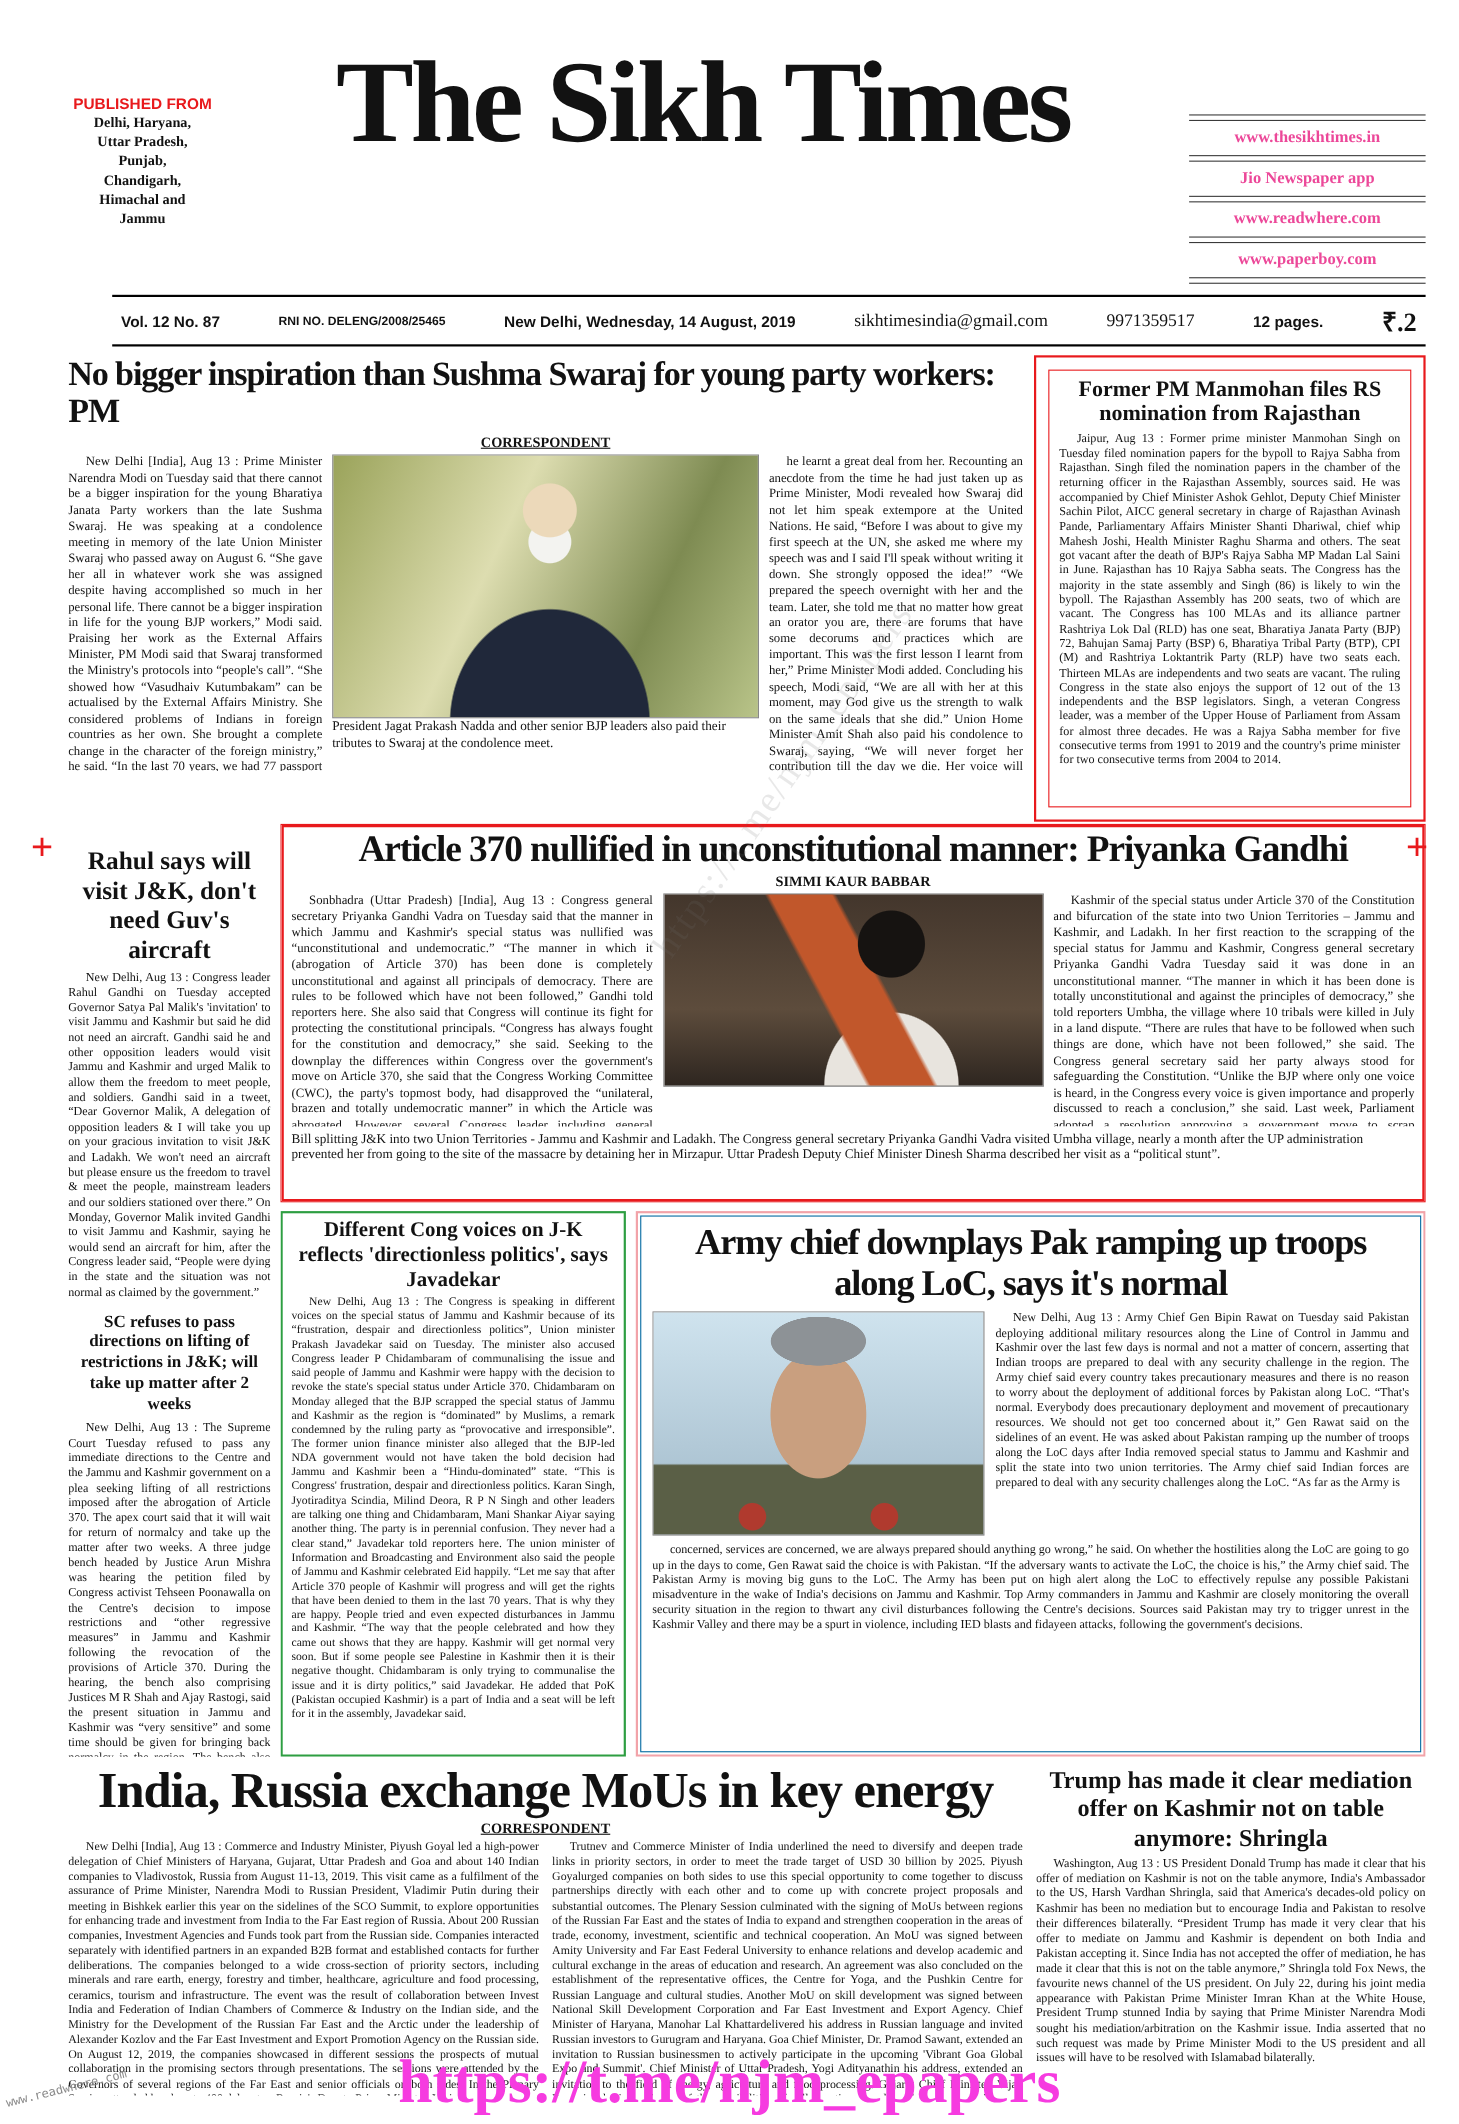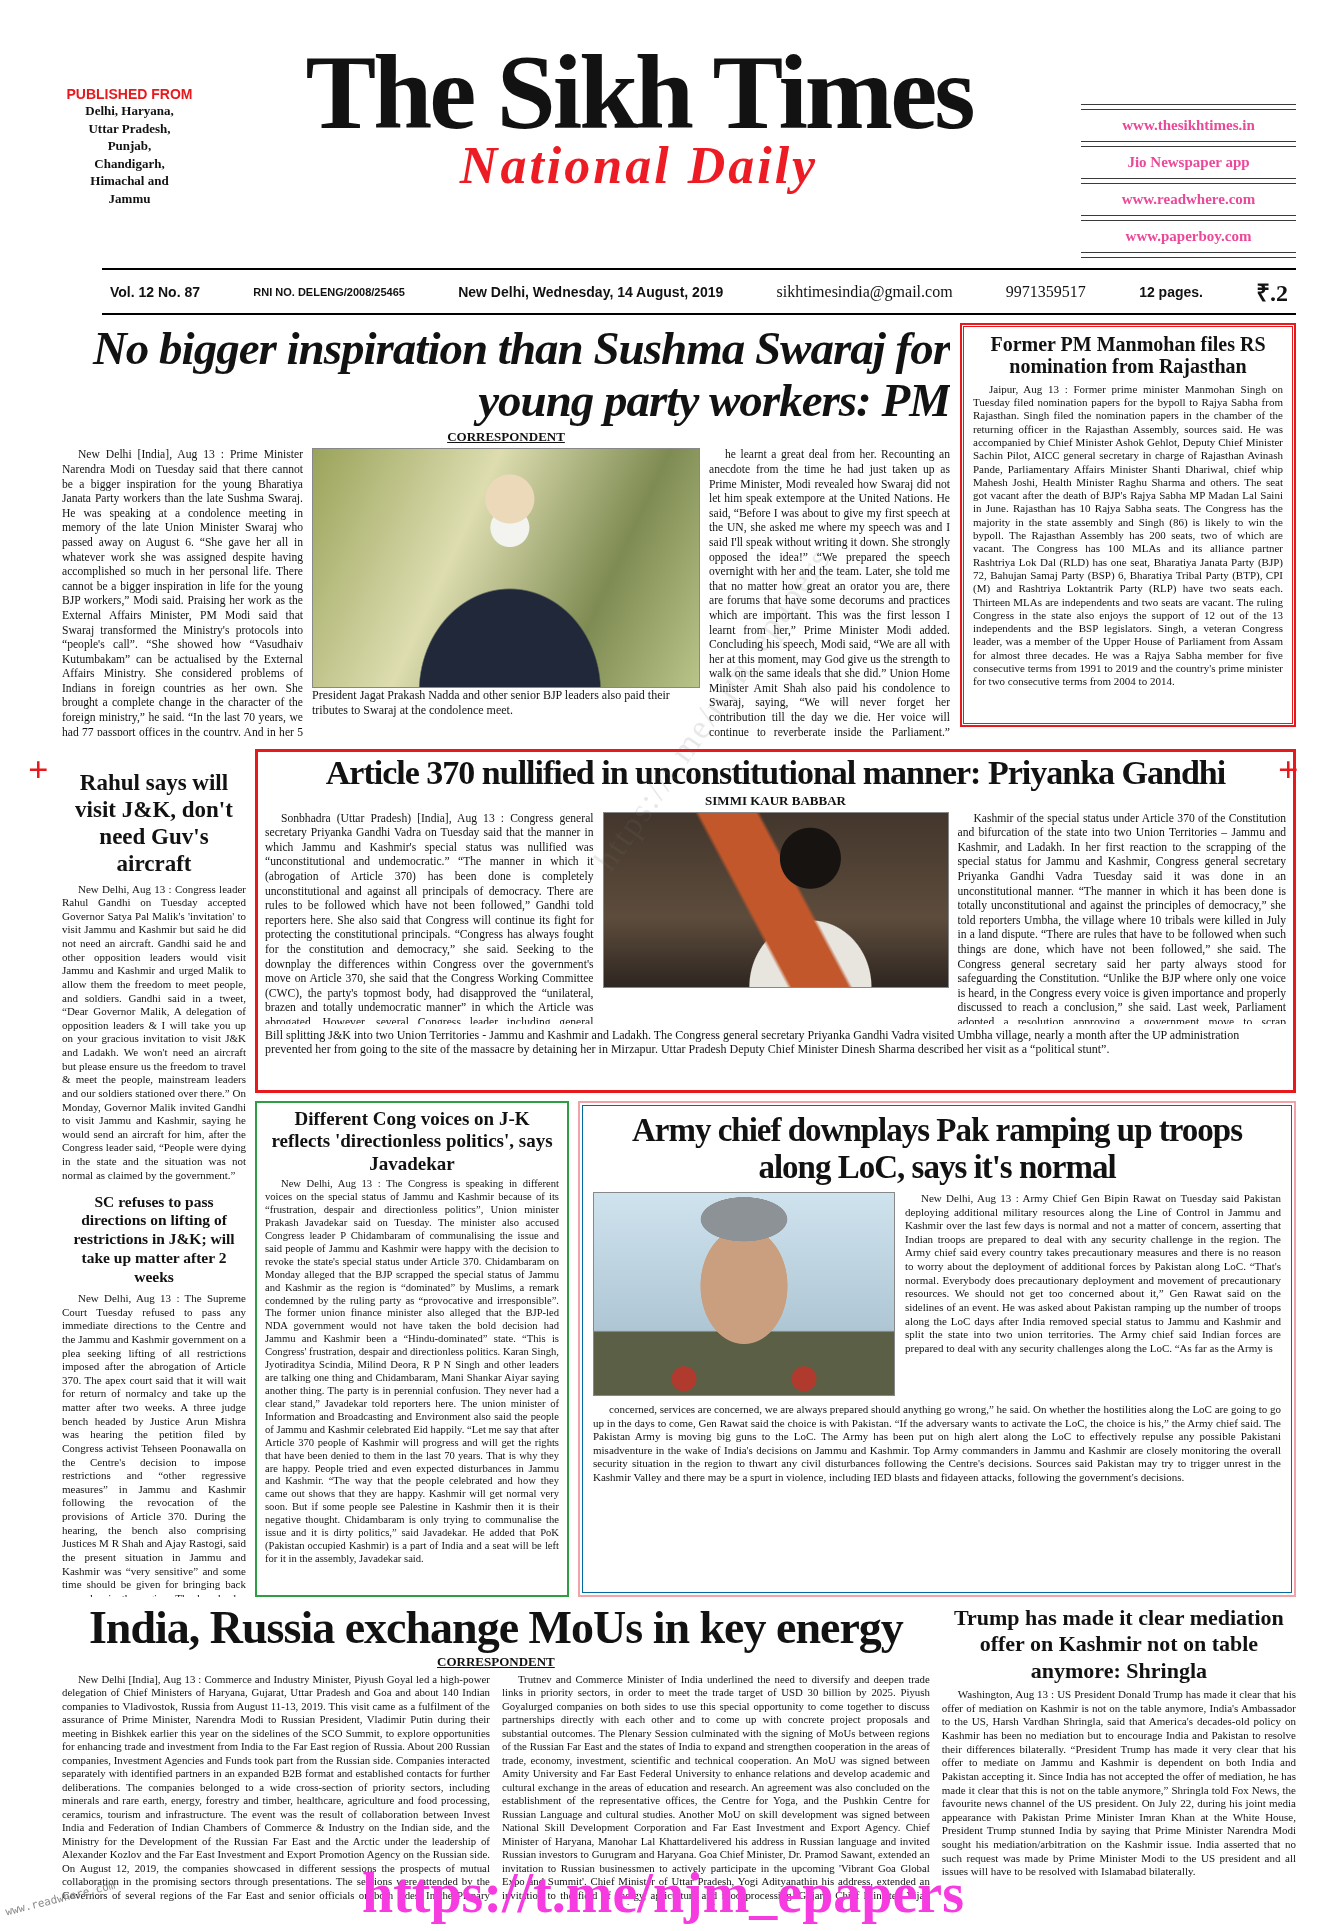--- a/index.html
+++ b/index.html
@@ -31,32 +31,32 @@
   .just{text-align:justify;text-indent:16px;}
   .bodytxt{font-size:11.6px;line-height:1.26;}
   .bodysm{font-size:11px;line-height:1.24;}
   .byline{text-align:center;font-weight:bold;font-size:13px;text-decoration:underline;margin:3px 0;}
   .byline2{text-align:center;font-weight:bold;font-size:13px;margin:2px 0;}
   .caption{font-size:12px;line-height:1.22;}
 
   
   .rowA{display:flex;gap:10px;margin-top:8px;height:418px;}
   .mainart{flex:1;overflow:hidden;}
-  .headline1{font-size:47px;font-weight:bold;text-align:right;line-height:1.1;letter-spacing:-1px;font-style:italic;}
+  .headline1{font-size:31px;font-weight:bold;text-align:left;line-height:1.1;letter-spacing:-1px;}
   .mainbody{display:flex;gap:9px;margin-top:3px;height:288px;overflow:hidden;}
   .mcol{flex:1;overflow:hidden;}
   .photowrap{width:388px;flex:0 0 388px;}
   .photo{border:1px solid #888;}
   .ph-modi{width:386px;height:238px;
     background:
       radial-gradient(circle at 51% 21% , #ecd9ba 0 24px, rgba(0,0,0,0) 25px),
       radial-gradient(circle at 51% 33% , #f3f3f0 0 19px, rgba(0,0,0,0) 20px),
       radial-gradient(ellipse 150px 170px at 51% 102%, #20283a 60%, rgba(0,0,0,0) 61%),
       linear-gradient(115deg,#9aa35a,#ddddb0 38%,#7e8b52 72%,#b9c489);}
-  .manbox{width:330px;flex:0 0 330px;border:2px solid #e8191c;padding:1px;height:398px;}
+  .manbox{width:330px;flex:0 0 330px;border:2px solid #e8191c;padding:11px;height:398px;}
   .manbox-in{border:1px solid #e8191c;height:100%;padding:6px 9px;overflow:hidden;box-sizing:border-box;}
   .headline-man{font-size:20px;font-weight:bold;text-align:center;line-height:1.12;margin-bottom:5px;}
   .manbody{font-size:11px;line-height:1.21;}
 
   
   .rowB{display:flex;gap:9px;margin-top:8px;height:848px;justify-content:flex-end;}
   .sidebar{width:184px;flex:0 0 184px;overflow:hidden;padding-top:20px;box-sizing:border-box;}
   .headline-rahul{font-size:23px;font-weight:bold;text-align:center;line-height:1.18;}
   .headline-sc{font-size:15.5px;font-weight:bold;text-align:center;line-height:1.22;margin-top:10px;}
   .sb-body{margin-top:5px;overflow:hidden;}
@@ -123,21 +123,20 @@
       <div class="lbl">PUBLISHED FROM</div>
       <div class="ln">Delhi, Haryana,</div>
       <div class="ln">Uttar Pradesh,</div>
       <div class="ln">Punjab,</div>
       <div class="ln">Chandigarh,</div>
       <div class="ln">Himachal and</div>
       <div class="ln">Jammu</div>
     </div>
     <div class="mast-center">
       <div class="title">The Sikh Times</div>
-      <div class="subtitle">National Daily</div>
     </div>
     <div class="mastlinks">
       <div class="link-sep"></div>
       <div class="mastlink">www.thesikhtimes.in</div>
       <div class="link-sep"></div>
       <div class="mastlink">Jio Newspaper app</div>
       <div class="link-sep"></div>
       <div class="mastlink">www.readwhere.com</div>
       <div class="link-sep"></div>
       <div class="mastlink">www.paperboy.com</div>

